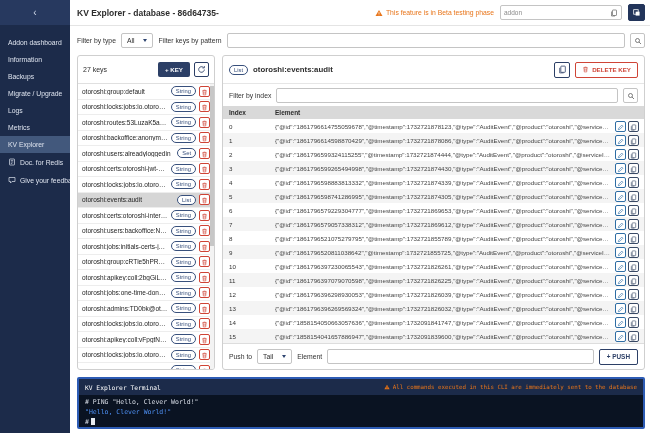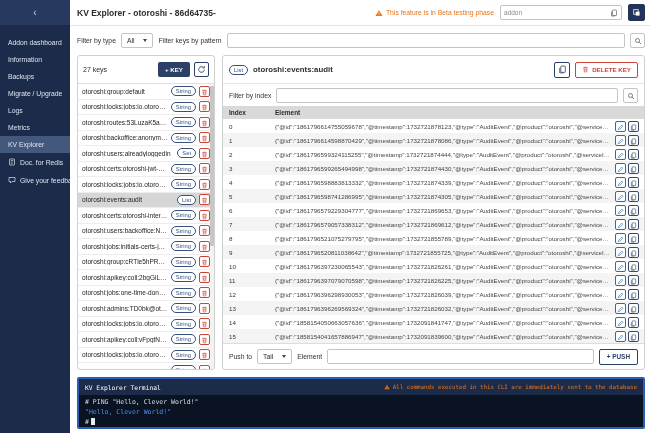--- a/index.html
+++ b/index.html
@@ -185,21 +185,21 @@
           </svg>
         </span>
         <span>Give your feedback</span>
       </div>
     </nav>
 </aside>
 
 <div class="main">
 
   <header class="topbar">
-    <h1 class="title">KV Explorer - otoroshi - 86d64735-</h1>
+    <h1 class="title">KV Explorer - database - 86d64735-</h1>
     <div class="beta">
       <svg viewBox="0 0 16 16">
           <path d="M8 2L15 14H1z" fill="#e8751a"></path>
           <rect x="7.3" y="6.2" width="1.4" height="4" fill="#fff"></rect>
           <rect x="7.3" y="11.2" width="1.4" height="1.4" fill="#fff"></rect>
         </svg>
       <span>This feature is in Beta testing phase</span>
     </div>
     <div class="addon-box">
       <input value="addon_" style="">

